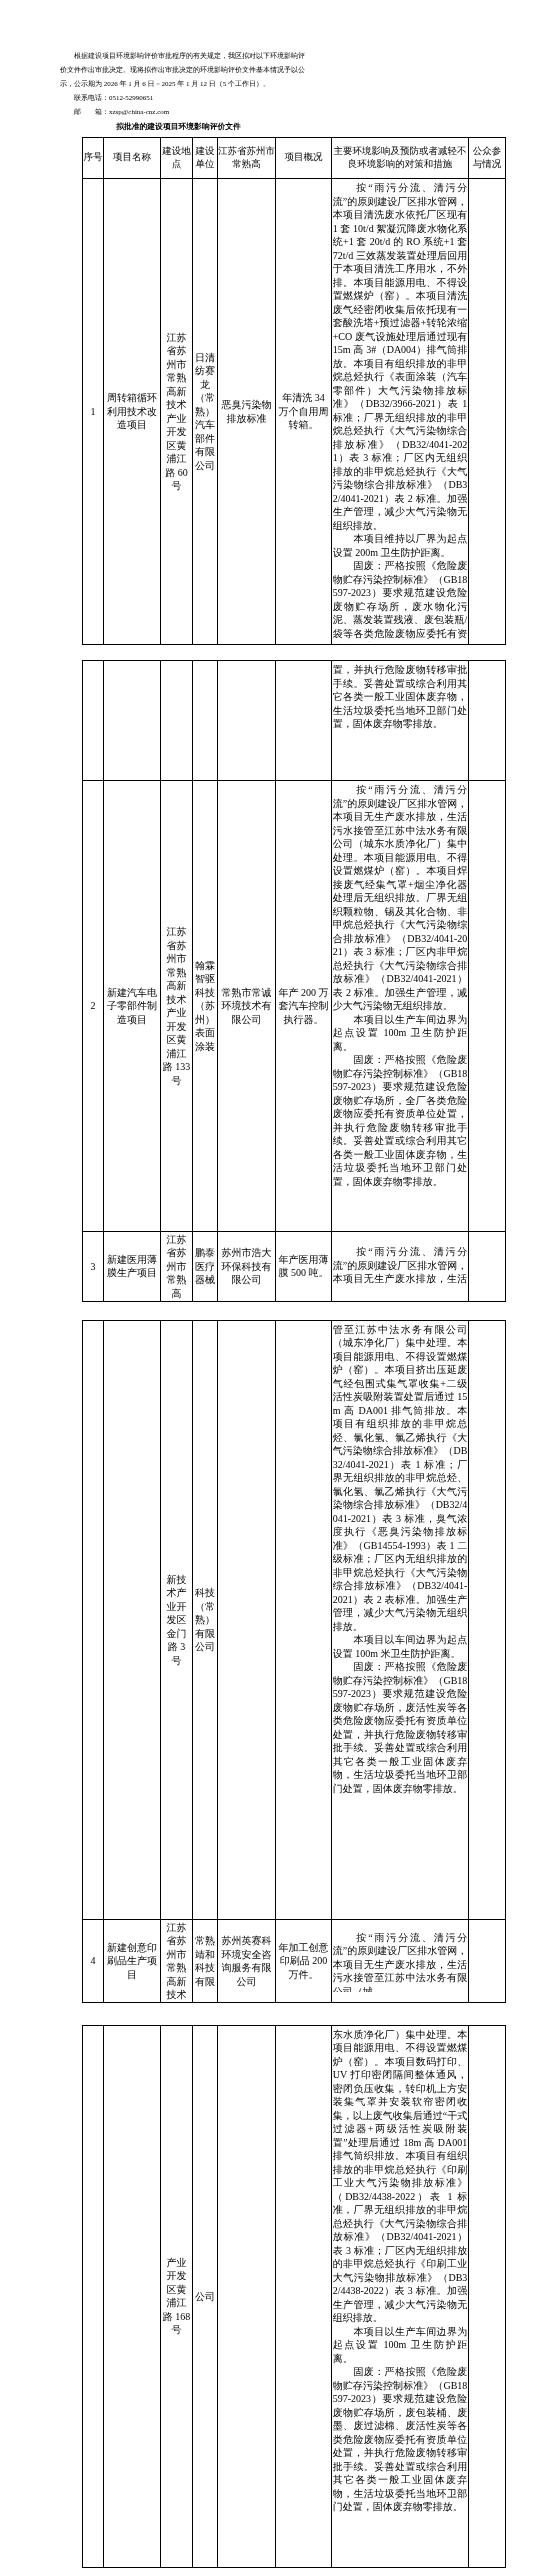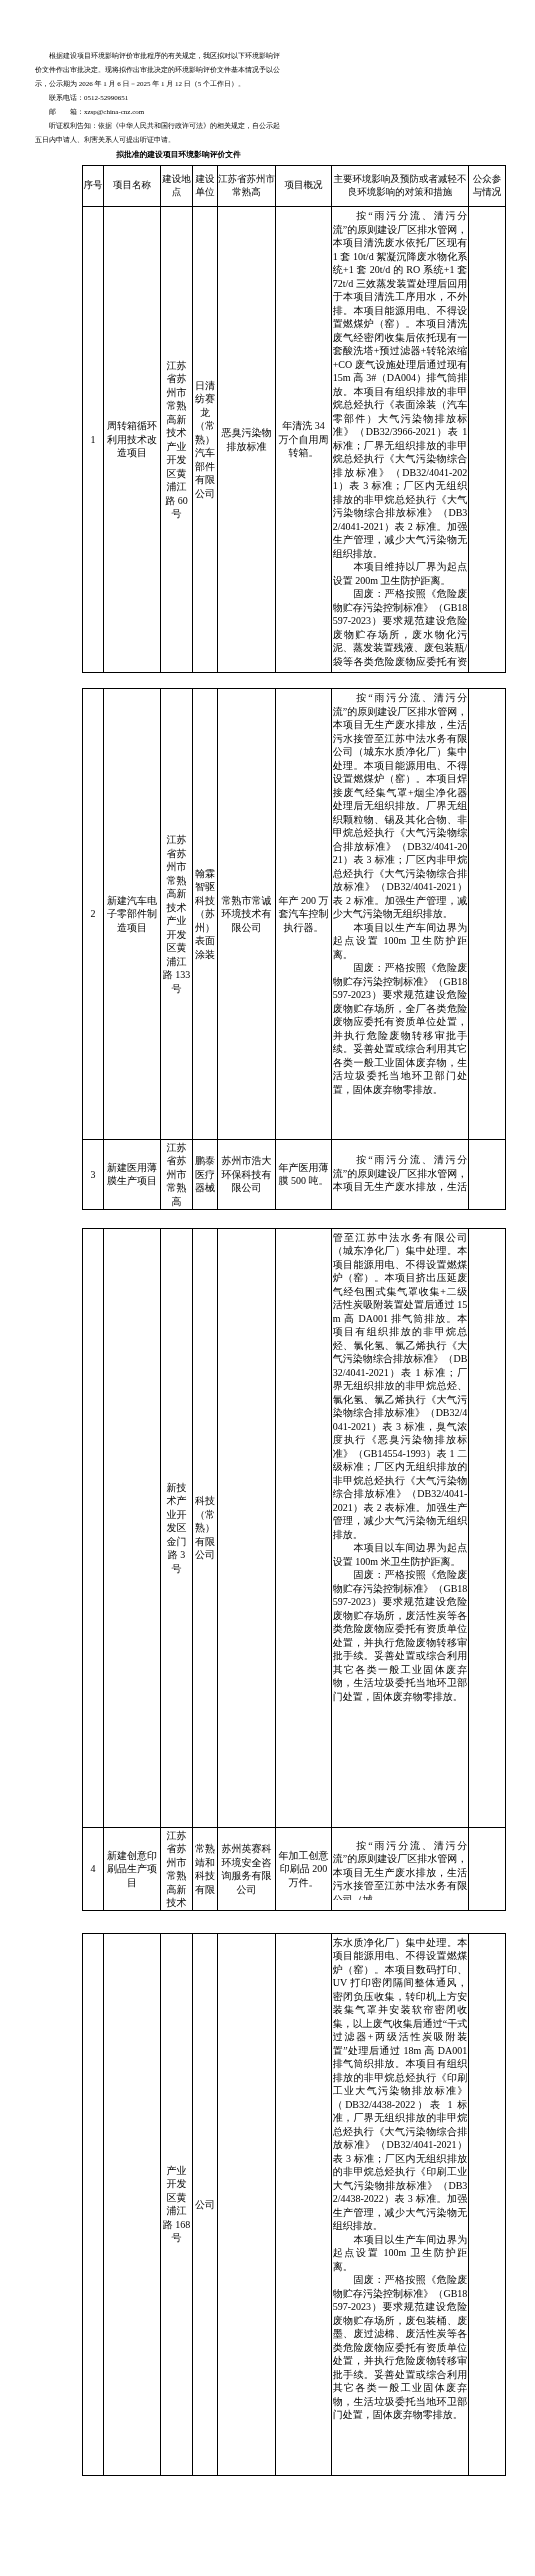--- a/index.html
+++ b/index.html
@@ -7,21 +7,21 @@
   .page{
     position:relative;
     width:536px;height:2576px;
     background:#ffffff;
     overflow:hidden;
     margin:0;
     color:#000;
     font-family:"Liberation Serif","DejaVu Serif",serif;
   }
   .textblock{
-    margin-left:35px;
+    margin-left:60px;
     padding-top:49px;
     width:251px;
     font-size:7px;
     line-height:14px;
   }
   .textblock p{margin:0;}
   .p-hearing{margin-top:2.7px;}
   .doc-title{
     margin-left:53px;
     width:251px;
@@ -77,21 +77,20 @@
 </style>
 </head>
 <body>
 
 <div class="page">
 
   <div class="textblock">
     <p>　　根据建设项目环境影响评价审批程序的有关规定，我区拟对以下环境影响评价文件作出审批决定。现将拟作出审批决定的环境影响评价文件基本情况予以公示，公示期为 2026 年 1 月 6 日－2025 年 1 月 12 日（5 个工作日）。</p>
     <p>　　联系电话：0512-52990651</p>
     <p>　　邮　　箱：xzsp@china-cnz.com</p>
-    <p class="p-hearing">　　听证权利告知：依据《中华人民共和国行政许可法》的相关规定，自公示起五日内申请人、利害关系人可提出听证申请。</p>
   </div>
 
   <div class="doc-title">拟批准的建设项目环境影响评价文件</div>
 
   <table class="eia t1">
     <colgroup>
       <col style="width:21px">
         <col style="width:57px">
         <col style="width:32px">
         <col style="width:25px">
@@ -133,20 +132,32 @@
       <col style="width:21px">
         <col style="width:57px">
         <col style="width:32px">
         <col style="width:25px">
       <col style="width:58px">
         <col style="width:56px">
         <col style="width:137px">
         <col style="width:37px">
     </colgroup>
     <tbody>
+        <tr class="h178">
+      <td class="c0 top"></td>
+      <td class="c1 top"></td>
+      <td class="c2 top"></td>
+      <td class="c3 top"></td>
+      <td class="c4 top"></td>
+      <td class="c5 top"></td>
+      <td class="c6 measure">
+            <div class="mc" style="height:115px">置，并执行危险废物转移审批手续。妥善处置或综合利用其它各类一般工业固体废弃物，生活垃圾委托当地环卫部门处置，固体废弃物零排放。</div>
+          </td>
+      <td class="c7 top"></td>
+    </tr>
     <tr class="h668">
       <td class="c0">2</td>
       <td class="c1">新建汽车电子零部件制造项目</td>
       <td class="c2">江苏省苏州市常熟高新技术产业开发区黄浦江路 133 号</td>
       <td class="c3">翰霖智驱科技（苏州）表面涂装</td>
       <td class="c4">常熟市常诚环境技术有限公司</td>
       <td class="c5">年产 200 万套汽车控制执行器。</td>
       <td class="c6 measure">
             <div class="mc" style="height:446px">　　按“雨污分流、清污分流”的原则建设厂区排水管网，本项目无生产废水排放，生活污水接管至江苏中法水务有限公司（城东水质净化厂）集中处理。本项目能源用电、不得设置燃煤炉（窑）。本项目焊接废气经集气罩+烟尘净化器处理后无组织排放。厂界无组织颗粒物、锡及其化合物、非甲烷总烃执行《大气污染物综合排放标准》（DB32/4041-2021）表 3 标准；厂区内非甲烷总烃执行《大气污染物综合排放标准》（DB32/4041-2021）表 2 标准。加强生产管理，减少大气污染物无组织排放。
 　　本项目以生产车间边界为起点设置 100m 卫生防护距离。

